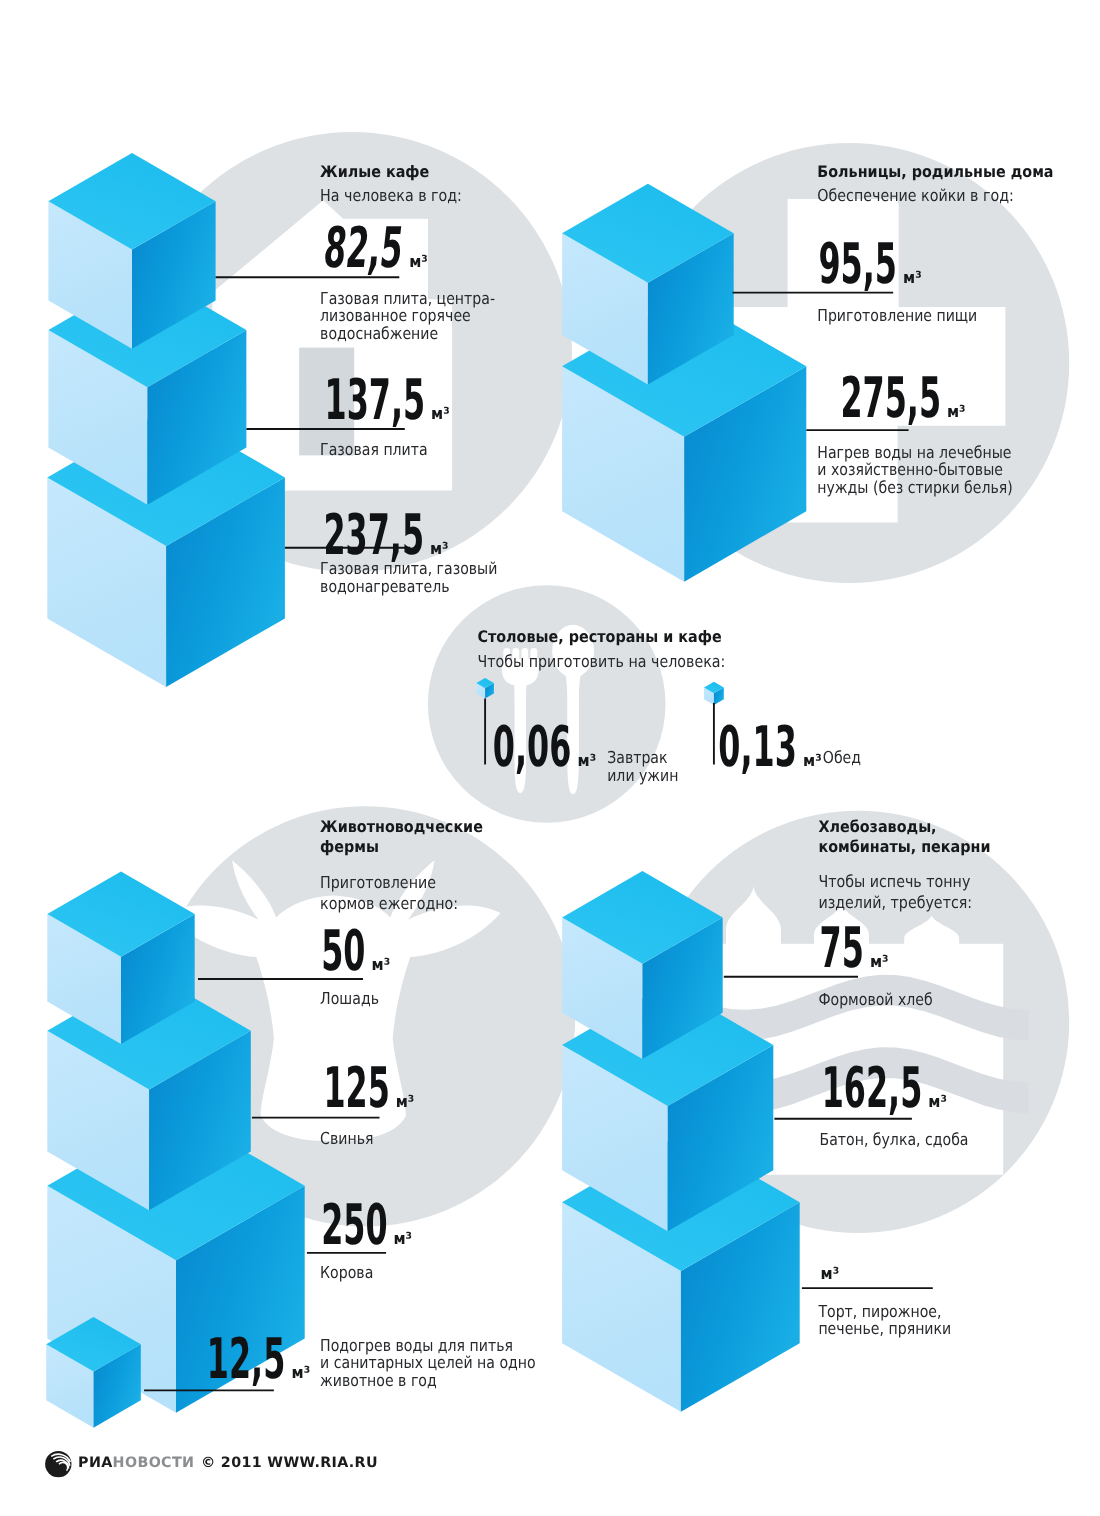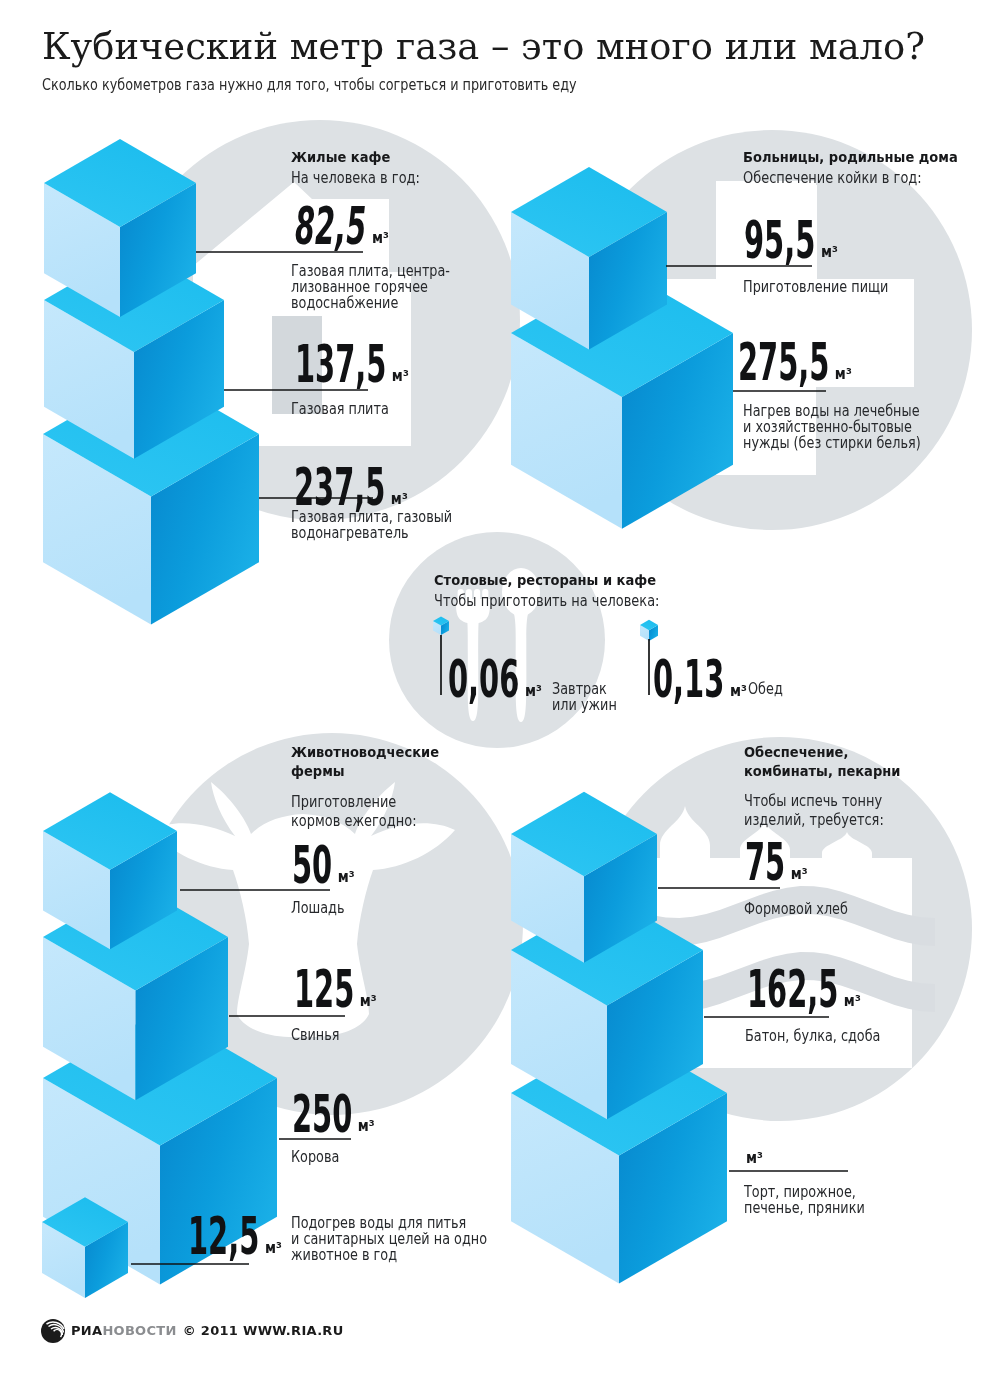--- a/index.html
+++ b/index.html
@@ -193,24 +193,20 @@
       <line x1="658.0" y1="888.0" x2="780.0" y2="888.0" stroke="#121314" stroke-width="1.7"></line>
       <line x1="704.0" y1="1017.0" x2="829.0" y2="1017.0" stroke="#121314" stroke-width="1.7"></line>
       <line x1="729.0" y1="1171.0" x2="848.0" y2="1171.0" stroke="#121314" stroke-width="1.7"></line>
       <line x1="441" y1="635" x2="441" y2="695" stroke="#121314" stroke-width="1.7"></line>
       <line x1="649" y1="639" x2="649" y2="695" stroke="#121314" stroke-width="1.7"></line>
     </g>
   </svg>
 
   <div id="text-layer">
 
-    <div id="hdr">
-      <div class="h1">Кубический метр газа – это много или мало?</div>
-      <div class="h2">Сколько кубометров газа нужно для того, чтобы согреться и приготовить еду</div>
-    </div>
 
     <div class="sec">
       <div class="tit" style="left:291px;top:148.0px">
         <div>Жилые кафе</div>
       </div>
       <div class="sub" style="left:291px;top:169.0px">
         <div>На человека в год:</div>
       </div>
       <div class="numwrap" style="left:295px;top:201.0px">
         <span class="numbox" style="width: 71.442px; font-style: italic;"><span class="num">82,5</span></span>
@@ -244,21 +240,21 @@
       <div class="sub" style="left:743px;top:169.0px">
         <div>Обеспечение койки в год:</div>
       </div>
       <div class="numwrap" style="left:744px;top:215.0px">
         <span class="numbox" style="width: 71.442px;"><span class="num">95,5</span></span>
         <span class="unit">м³</span>
       </div>
       <div class="lab" style="left:743px;top:279.0px">
         <div>Приготовление пищи</div>
       </div>
-      <div class="numwrap" style="left:738px;top:337.0px">
+      <div class="numwrap" style="left:764px;top:337.0px">
         <span class="numbox" style="width: 91.287px;"><span class="num">275,5</span></span>
         <span class="unit">м³</span>
       </div>
       <div class="lab" style="left:743px;top:403.0px">
         <div>Нагрев воды на лечебные</div>
         <div>и хозяйственно-бытовые</div>
         <div>нужды (без стирки белья)</div>
       </div>
     </div>
     <div class="sec">
@@ -319,21 +315,21 @@
         <span class="unit">м³</span>
       </div>
       <div class="lab" style="left:291px;top:1215.0px">
         <div>Подогрев воды для питья</div>
         <div>и санитарных целей на одно</div>
         <div>животное в год</div>
       </div>
     </div>
     <div class="sec">
       <div class="tit" style="left:744px;top:743.0px">
-        <div>Обеспечение,</div>
+        <div>Хлебозаводы,</div>
         <div>комбинаты, пекарни</div>
       </div>
       <div class="sub" style="left:744px;top:792.0px">
         <div>Чтобы испечь тонну</div>
         <div>изделий, требуется:</div>
       </div>
       <div class="numwrap" style="left:745px;top:837.0px">
         <span class="numbox" style="width: 40.257px;"><span class="num">75</span></span>
         <span class="unit">м³</span>
       </div>

